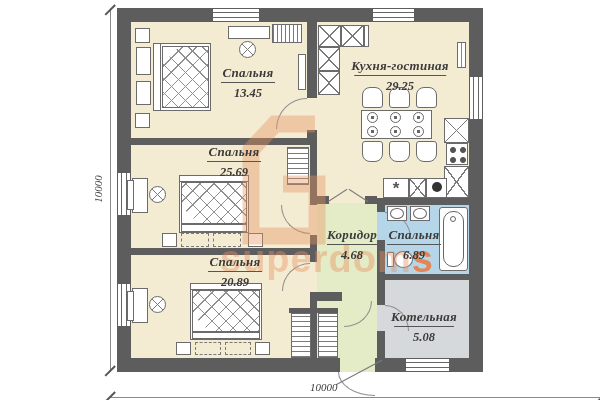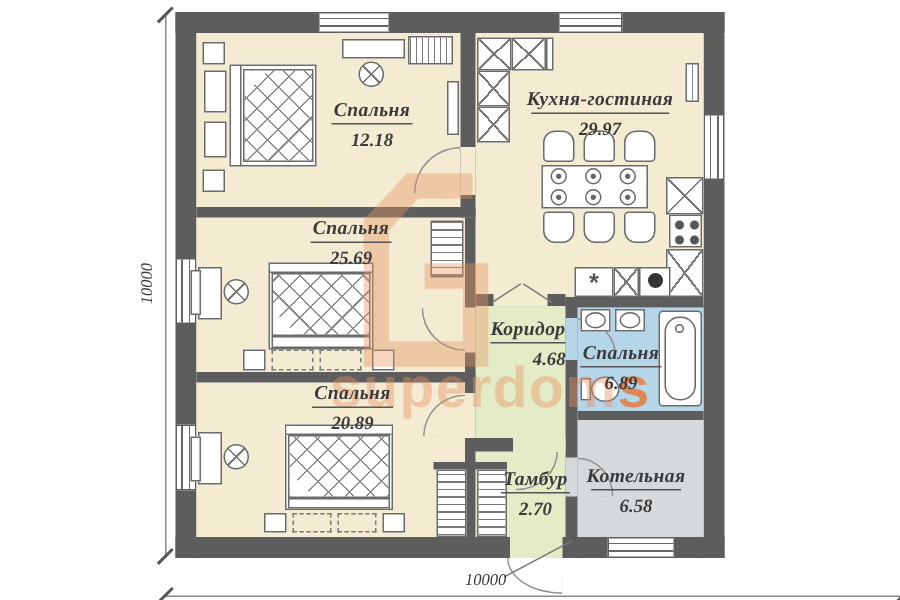--- a/index.html
+++ b/index.html
@@ -188,56 +188,51 @@
   <div class="abs" style="left:413px;top:208px;width:14px;height:11px;border:1px solid #666;border-radius:50%;"></div>
   <div class="furn" style="left:439px;top:207px;width:29px;height:64px;border-radius:3px;"></div>
   <div class="abs" style="left:443px;top:211px;width:21px;height:56px;border:1px solid #666;border-radius:10px;"></div>
   <div class="abs" style="left:450px;top:216px;width:6px;height:6px;border:1px solid #666;border-radius:50%;"></div>
   <div class="furn" style="left:387px;top:252px;width:7px;height:15px;"></div>
   <div class="furn" style="left:394px;top:251px;width:19px;height:17px;border-radius:50%;"></div>
 
   <div class="room-label" style="left:248px;top:66px;">
     <span class="nm">Спальня</span>
     <span class="rule" style="width:54px;"></span>
-    <span class="ar">12.18</span>
+    <span class="ar">13.45</span>
   </div>
   <div class="room-label" style="left:400px;top:59px;">
     <span class="nm">Кухня-гостиная</span>
     <span class="rule" style="width:92px;"></span>
-    <span class="ar">29.97</span>
+    <span class="ar">29.25</span>
   </div>
   <div class="room-label" style="left:234px;top:145px;">
     <span class="nm">Спальня</span>
     <span class="rule" style="width:54px;"></span>
     <span class="ar">25.69</span>
   </div>
   <div class="room-label" style="left:235px;top:255px;">
     <span class="nm">Спальня</span>
     <span class="rule" style="width:54px;"></span>
     <span class="ar">20.89</span>
   </div>
-  <div class="room-label" style="left:352px;top:212px;align-items:flex-end;">
+  <div class="room-label" style="left:352px;top:228px;">
     <span class="nm">Коридор</span>
     <span class="rule" style="width:50px;"></span>
     <span class="ar">4.68</span>
   </div>
   <div class="room-label" style="left:414px;top:228px;">
     <span class="nm">Спальня</span>
     <span class="rule" style="width:54px;"></span>
     <span class="ar">6.89</span>
   </div>
-  <div class="room-label" style="left:357px;top:312px;">
-    <span class="nm">Тамбур</span>
-    <span class="rule" style="width:46px;"></span>
-    <span class="ar">2.70</span>
-  </div>
   <div class="room-label" style="left:424px;top:310px;">
     <span class="nm">Котельная</span>
     <span class="rule" style="width:60px;"></span>
-    <span class="ar">6.58</span>
+    <span class="ar">5.08</span>
   </div>
 
   <div class="dim-line" style="left:110px;top:10px;width:1px;height:362px;"></div>
   <div class="tick" style="left:103px;top:9px;"></div>
   <div class="tick" style="left:103px;top:370px;"></div>
   <div class="dim-text" style="left:82px;top:183px;transform:rotate(-90deg);transform-origin:center;width:32px;text-align:center;">10000</div>
   <div class="dim-line" style="left:110px;top:397px;width:494px;height:1px;"></div>
   <div class="tick" style="left:103px;top:396px;"></div>
   <div class="tick" style="left:595px;top:396px;"></div>
   <div class="dim-text" style="left:310px;top:381px;">10000</div>

